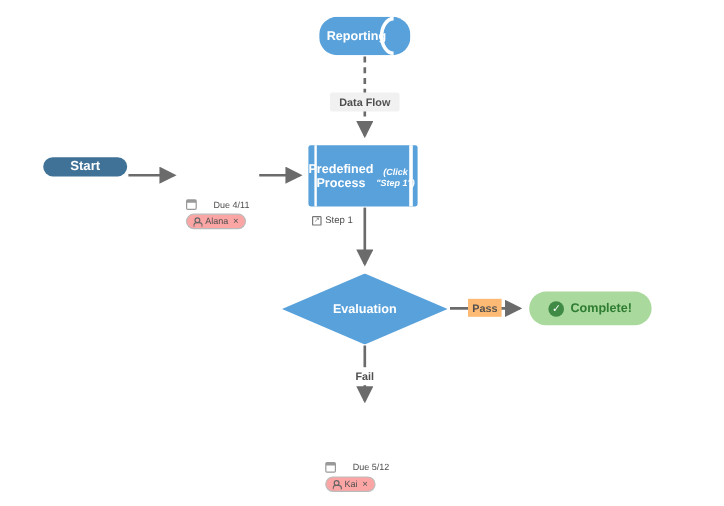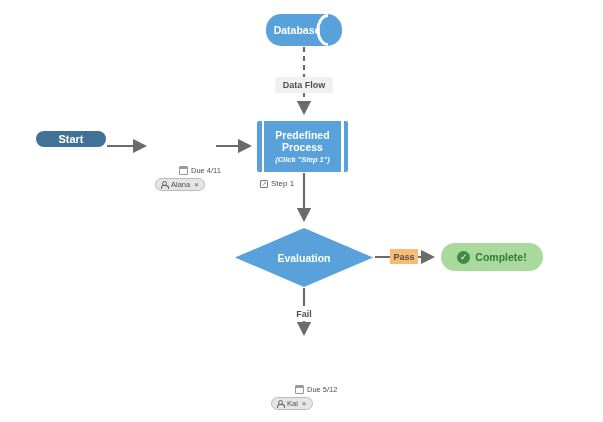--- a/index.html
+++ b/index.html
@@ -39,21 +39,21 @@
 
   .shape-task1 {
     left: 154px; top: 129px; width: 61px; height: 33px;
     background: #58A1DB; border-radius: 2px;
     color: #fff; font-weight: bold; font-size: 10.5px;
   }
 
   .shape-predefined {
     left: 257px; top: 121px; width: 91px; height: 51px;
     background: #58A1DB; border-radius: 2px;
-    flex-direction: column; color: #fff; text-align: center;
+    flex-direction: row; color: #fff; text-align: center;
   }
   .predefined-bar {
     position: absolute; top: 0; bottom: 0; width: 2.5px; background: #ffffff;
   }
   .predefined-bar.left  { left: 4.5px; }
   .predefined-bar.right { right: 4.5px; }
   .predefined-title { font-weight: bold; font-size: 10.5px; line-height: 12px; width: 70px; }
   .predefined-subtitle { font-style: italic; font-weight: bold; font-size: 7.5px; margin-top: 2px; }
 
   .shape-evaluation { left: 235px; top: 228px; width: 138px; height: 59px; }
@@ -100,28 +100,28 @@
     width: 8px; height: 8px; border: 1px solid #777; border-radius: 1px;
     display: flex; align-items: center; justify-content: center;
     font-size: 6px; line-height: 6px; color: #777; background: #fff;
   }
 
   
   .badges { position: absolute; display: flex; flex-direction: column; gap: 3px; align-items: flex-start; }
   .badges.task1-badges { left: 155px; top: 166px; }
   .badges.reporting-badges { left: 271px; top: 385px; }
 
-  .due-chip { display: flex; align-items: center; gap: 3px; font-size: 7.5px; color: #4F4F4F; margin-left: 24px; }
+  .due-chip { display: flex; align-items: center; gap: 14px; font-size: 7.5px; color: #4F4F4F; }
   .cal-icon {
     width: 9px; height: 9px; background: #fff;
     border: 1px solid #999; border-top: 3px solid #999; border-radius: 1.5px;
   }
   .assignee-pill {
     display: flex; align-items: center; gap: 4px;
-    border: 1px solid #bbb; border-radius: 8px; background: #e5e5e5;
+    border: 1px solid #bbb; border-radius: 8px; background: #fca5a5;
     padding: 1px 5px 1px 4px; font-size: 7.5px; color: #4F4F4F;
   }
   .person-icon { position: relative; width: 7px; height: 8px; }
   .person-icon::before {
     content: ""; position: absolute; left: 2px; top: 0;
     width: 3px; height: 3px; border-radius: 50%; border: 1px solid #666;
   }
   .person-icon::after {
     content: ""; position: absolute; left: 0.5px; top: 4.5px;
     width: 6px; height: 3px; border: 1px solid #666; border-bottom: none;
@@ -146,21 +146,21 @@
     <line x1="304" y1="173" x2="304" y2="220" stroke="#6B6B6B" stroke-width="2.2" marker-end="url(#arrow)"></line>
     <line x1="375" y1="257" x2="433" y2="257" stroke="#6B6B6B" stroke-width="2.2" marker-end="url(#arrow)"></line>
     <line x1="304" y1="288" x2="304" y2="334" stroke="#6B6B6B" stroke-width="2.2" marker-end="url(#arrow)"></line>
   </svg>
 
   <div class="node shape-database">
     <svg width="76" height="32" viewBox="0 0 76 32">
       <rect x="0" y="0" width="76" height="32" rx="15" ry="15" fill="#58A1DB"></rect>
       <path d="M 62,1.5 A 10,14.5 0 0 0 62,30.5" stroke="#ffffff" stroke-width="3" fill="none"></path>
     </svg>
-    <div class="db-label">Database</div>
+    <div class="db-label">Reporting</div>
   </div>
 
   <div class="edge-label data-flow">Data Flow</div>
 
   <div class="node shape-start">
     <span>Start</span>
   </div>
 
   <div class="badges task1-badges">
     <div class="due-chip">

